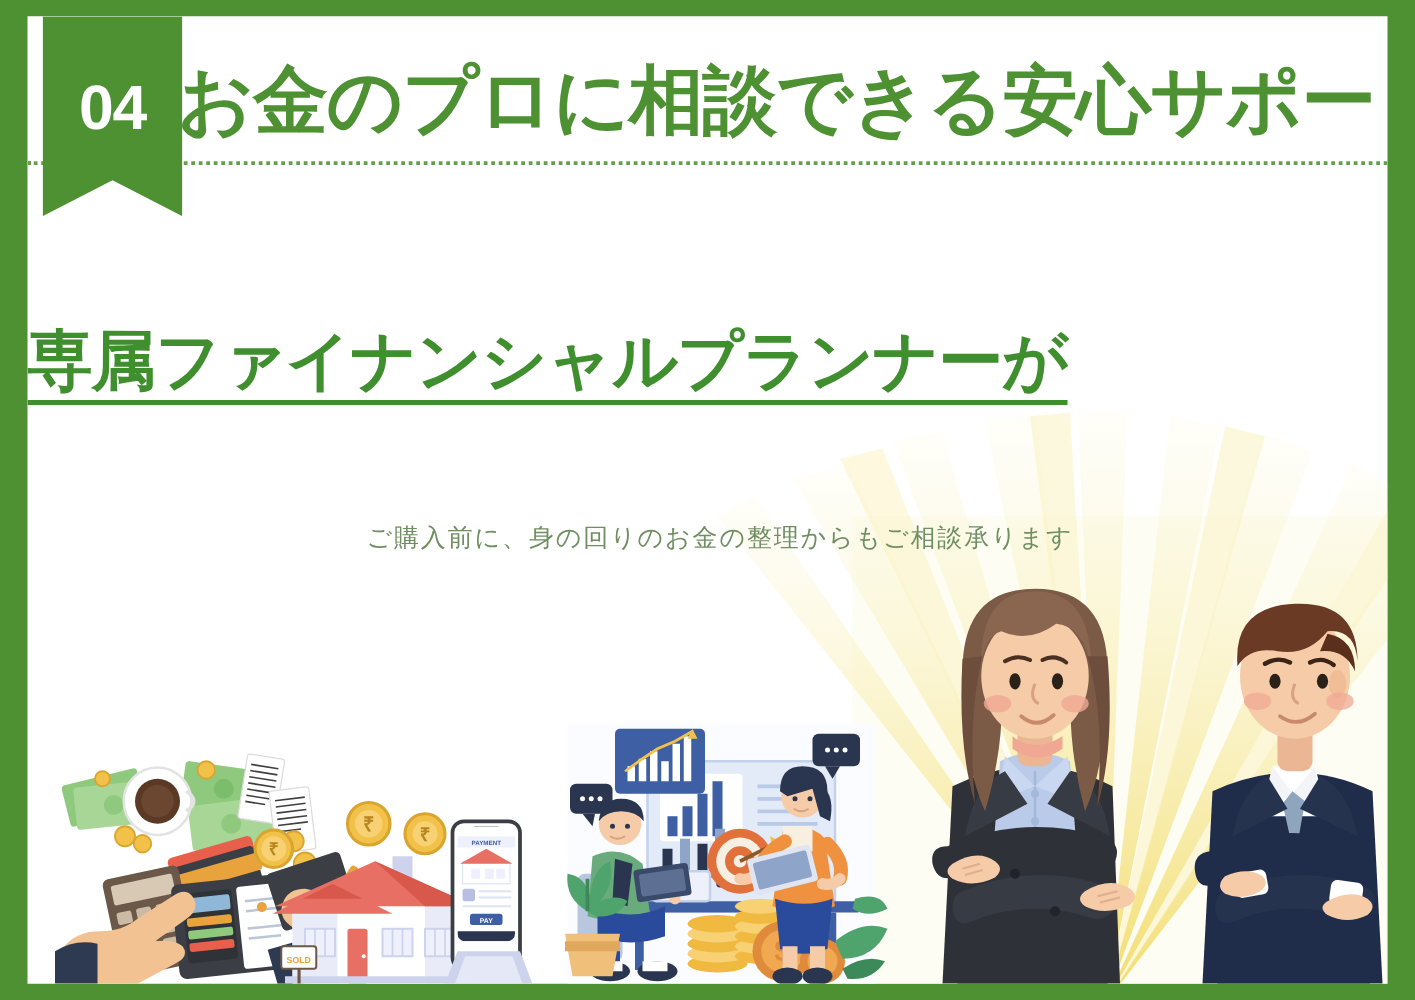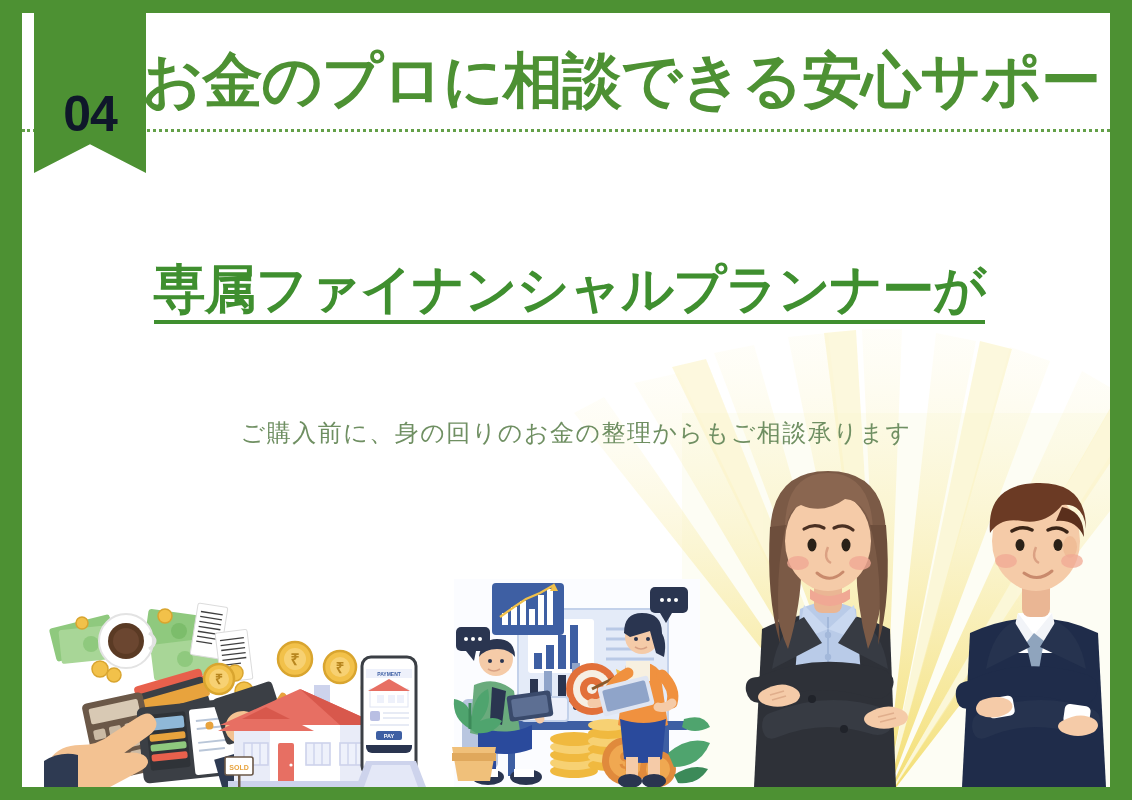--- a/index.html
+++ b/index.html
@@ -52,47 +52,47 @@
     width: 112px;
     height: 160px;
     background: #4d9133;
     -webkit-clip-path: polygon(0 0, 100% 0, 100% 100%, 50% 82%, 0 100%);
     clip-path: polygon(0 0, 100% 0, 100% 100%, 50% 82%, 0 100%);
     display: flex;
     align-items: flex-start;
     justify-content: center;
   }
   #ribbon-number {
-    color: #0f172a;
+    color: #ffffff;
     font-size: 50px;
     font-weight: bold;
     letter-spacing: -1px;
     line-height: 1;
-    margin-top: 76px;
+    margin-top: 48px;
   }
   #header-title {
     position: absolute;
     left: 120px;
     top: 38px;
     width: 960px;
     color: #4d9133;
     font-size: 60px;
     font-weight: bold;
     line-height: 1;
     letter-spacing: -1px;
     white-space: nowrap;
   }
 
   
   #headline {
     position: absolute;
     left: 0;
     top: 246px;
     width: 1095px;
-    text-align: center;
+    text-align: left;
     z-index: 6;
   }
   .headline-line {
     display: inline-block;
     color: #3f8f2f;
     font-size: 52px;
     font-weight: bold;
     line-height: 1.16;
     letter-spacing: -1px;
     border-bottom: 4px solid #3f8f2f;
@@ -100,21 +100,21 @@
     margin-bottom: 6px;
     white-space: nowrap;
   }
   #subheadline {
     position: absolute;
     left: 0;
     top: 404px;
     width: 1108px;
     text-align: center;
     color: #6f8f62;
-    font-size: 24px;
+    font-size: 20px;
     letter-spacing: 1.5px;
     white-space: nowrap;
     z-index: 6;
   }
 
   
   #artwork {
     position: absolute;
     left: 0;
     top: 0;

